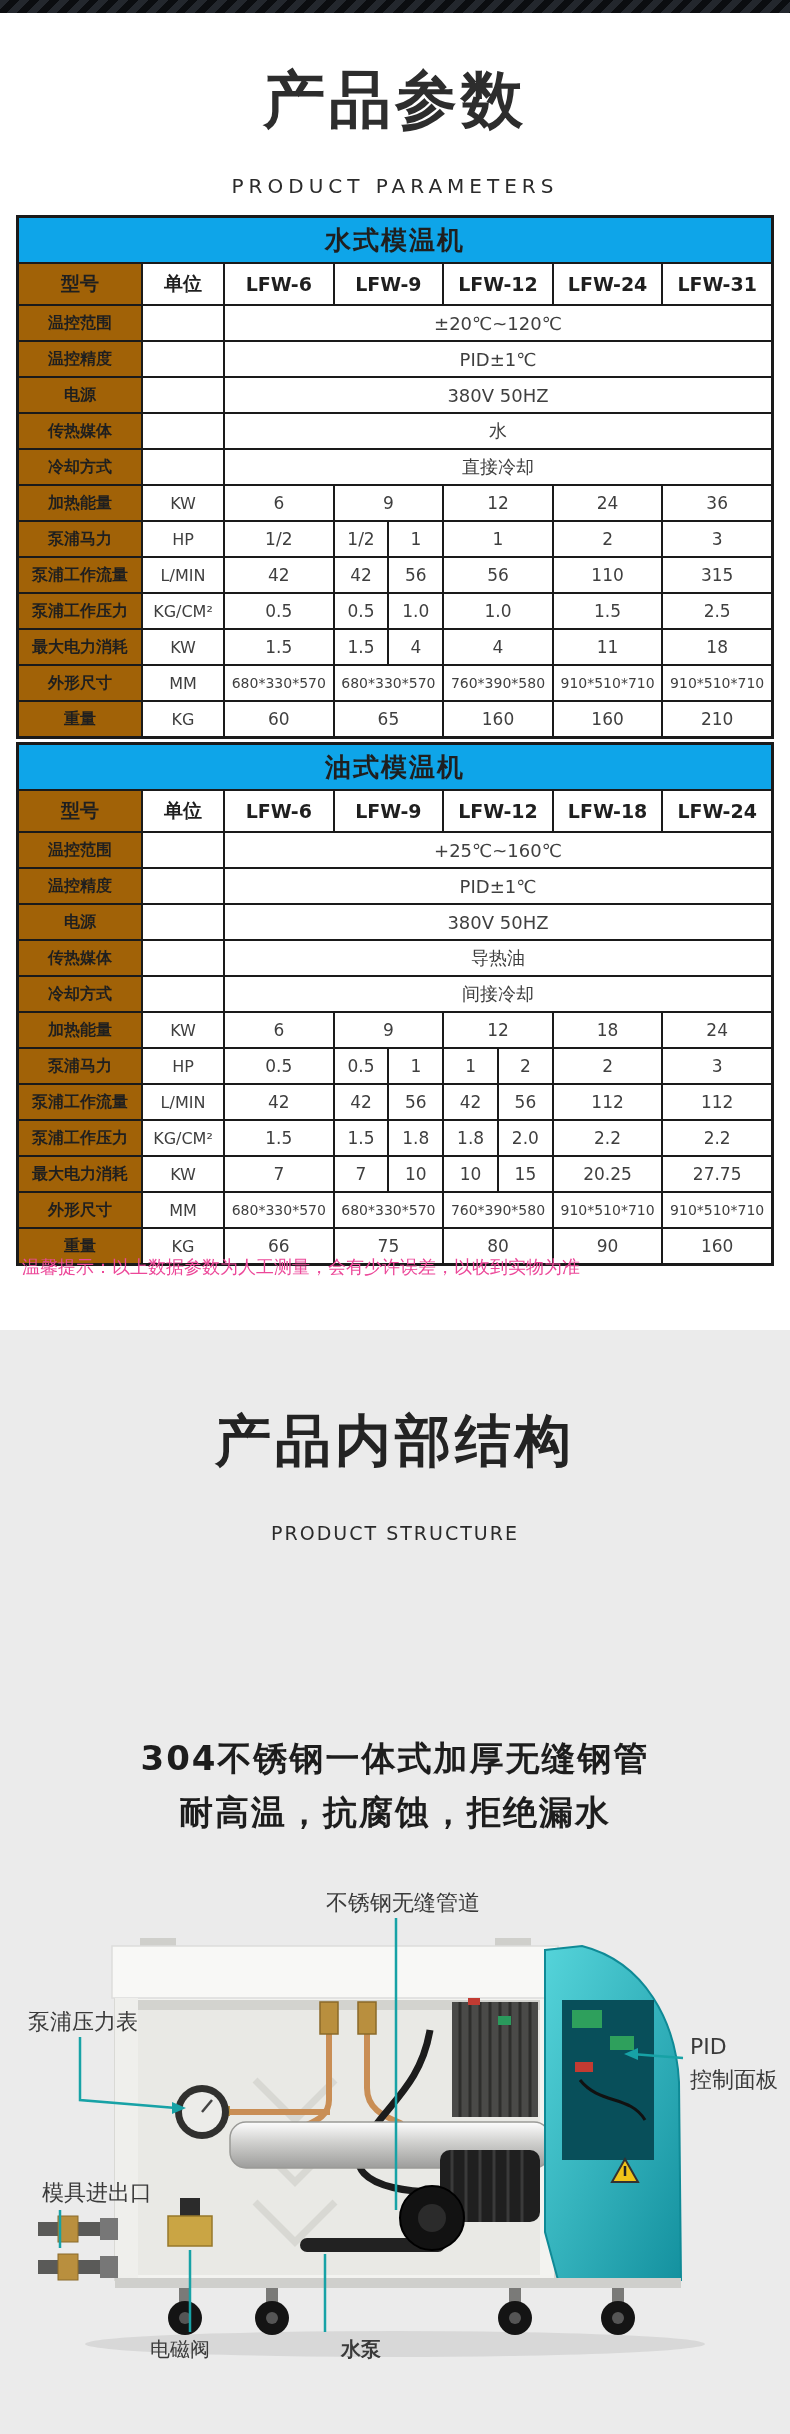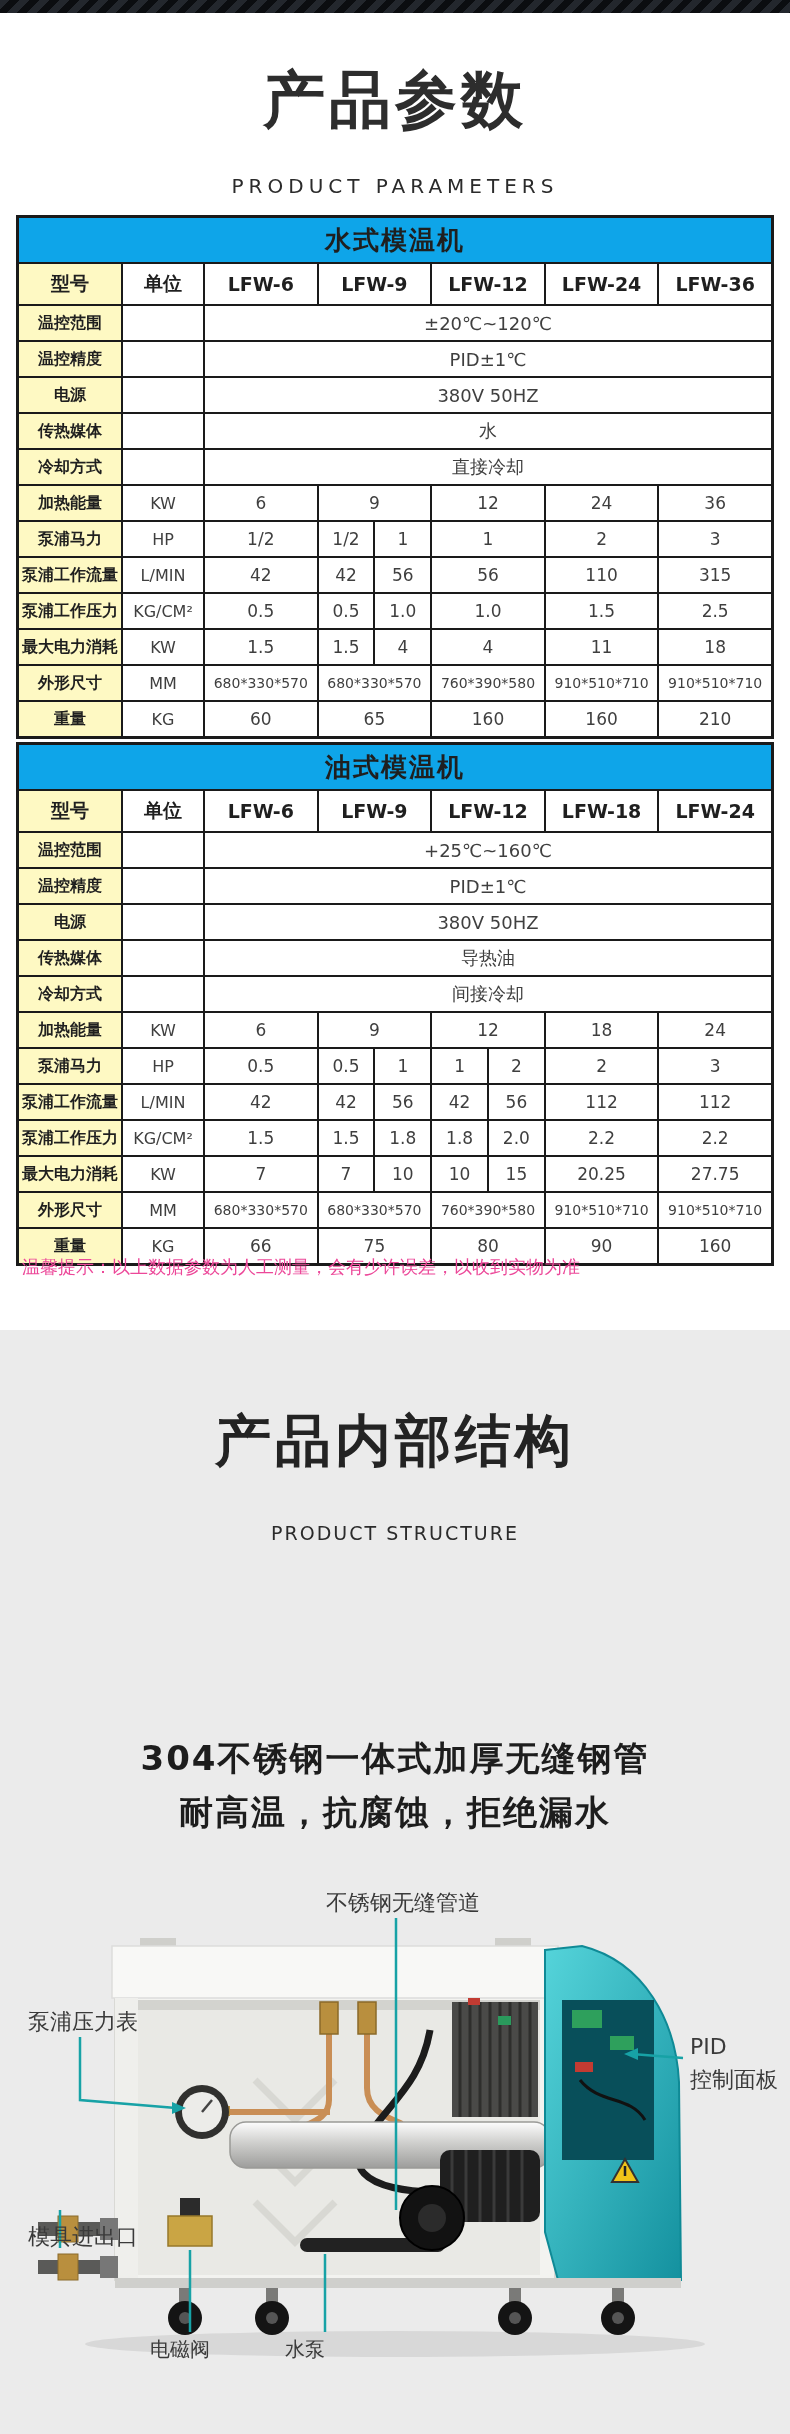--- a/index.html
+++ b/index.html
@@ -12,21 +12,21 @@
   .main-sub{position:absolute;left:0;top:174px;width:790px;text-align:center;
     font-size:20px;letter-spacing:5px;color:#2b2b2b;}
   
   .spec-table{position:absolute;left:16px;width:758px;border:3px solid #1a1a1a;background:#fff;box-sizing:border-box;}
   .tbl-title{height:44px;display:flex;align-items:center;justify-content:center;
     background:#0ea5e9;font-size:26px;font-weight:800;letter-spacing:2px;color:#1f1f1f;}
   .trow{display:flex;border-top:2px solid #1a1a1a;}
   .tcell{display:flex;align-items:center;justify-content:center;box-sizing:border-box;
     font-size:17px;color:#3f3f3f;min-width:0;}
   .tcell + .tcell{border-left:2px solid #1a1a1a;}
-  .c-label{width:102px;background:#fef9c3;font-weight:800;color:#1f1f1f;font-size:16px;text-align:right;}
+  .c-label{width:122px;background:#a16207;font-weight:800;color:#1f1f1f;font-size:16px;text-align:right;}
   .c-unit{width:82px;font-size:16px;}
   .c-data{flex:1;}
   .c-span{flex:1;font-size:18px;}
   .thead .tcell{height:40px;font-weight:800;font-size:19px;color:#1f1f1f;}
   .tbody .tcell{height:34px;}
   .split{padding:0;}
   .half{flex:1;height:100%;display:flex;align-items:center;justify-content:center;}
   .half + .half{border-left:2px solid #1a1a1a;}
   .row-small .c-data{font-size:14px;}
   
@@ -37,45 +37,45 @@
     font-size:56px;font-weight:900;letter-spacing:4px;color:#232323;}
   .s2-sub{position:absolute;left:0;top:1522px;width:790px;text-align:center;
     font-size:19px;letter-spacing:2px;color:#2b2b2b;}
   .headline{position:absolute;left:0;width:790px;text-align:center;
     font-size:34px;font-weight:800;letter-spacing:2px;color:#1d1d1d;}
   .hl1{top:1736px;}.hl2{top:1790px;}
   .machine-svg{position:absolute;left:0;top:1850px;width:790px;height:520px;}
   .callout{position:absolute;font-size:22px;color:#3a3a3a;}
   .lab-pipe{left:323px;top:1888px;width:160px;text-align:center;}
   .lab-gauge{left:28px;top:2007px;}
-  .lab-mold{left:28px;top:2178px;margin-top:44px;}
+  .lab-mold{left:42px;top:2178px;}
   .lab-pid{left:690px;top:2030px;line-height:33px;}
   .lab-solenoid{left:150px;top:2336px;width:80px;text-align:left;font-size:20px;}
-  .lab-pump{left:285px;top:2336px;width:80px;text-align:left;font-size:20px;}
+  .lab-pump{left:301px;top:2336px;width:80px;text-align:right;font-size:20px;font-weight:bold;}
 </style>
 </head>
 <body>
 
 <div class="page">
 
   <div class="carbon"></div>
 
   <div class="main-title">产品参数</div>
   <div class="main-sub">PRODUCT PARAMETERS</div>
 
   <div class="spec-table" style="top:215px;">
       <div class="tbl-title">水式模温机</div>
       <div class="trow thead">
         <div class="tcell c-label">型号</div>
         <div class="tcell c-unit">单位</div>
         <div class="tcell c-data">LFW-6</div>
         <div class="tcell c-data">LFW-9</div>
         <div class="tcell c-data">LFW-12</div>
         <div class="tcell c-data">LFW-24</div>
-        <div class="tcell c-data">LFW-36</div>
+        <div class="tcell c-data">LFW-31</div>
       </div>
       <div class="tbody">
         <div class="trow">
           <div class="tcell c-label">温控范围</div>
           <div class="tcell c-unit"></div>
           <div class="tcell c-span">±20℃~120℃</div>
         </div>
         <div class="trow">
           <div class="tcell c-label">温控精度</div>
           <div class="tcell c-unit"></div>

